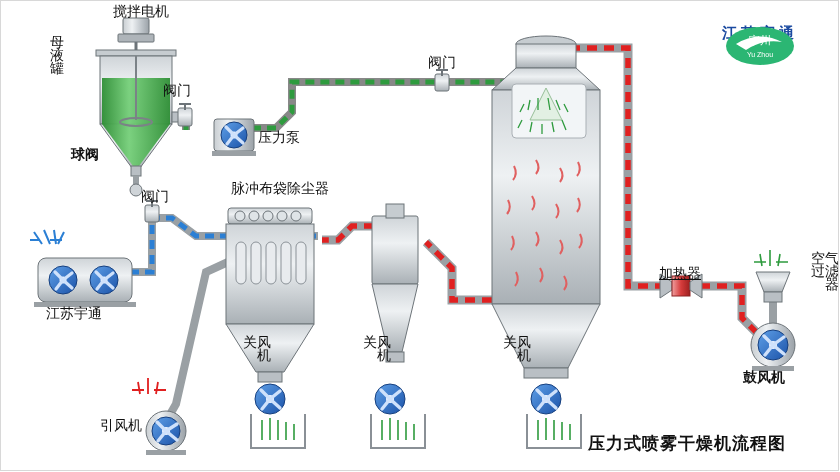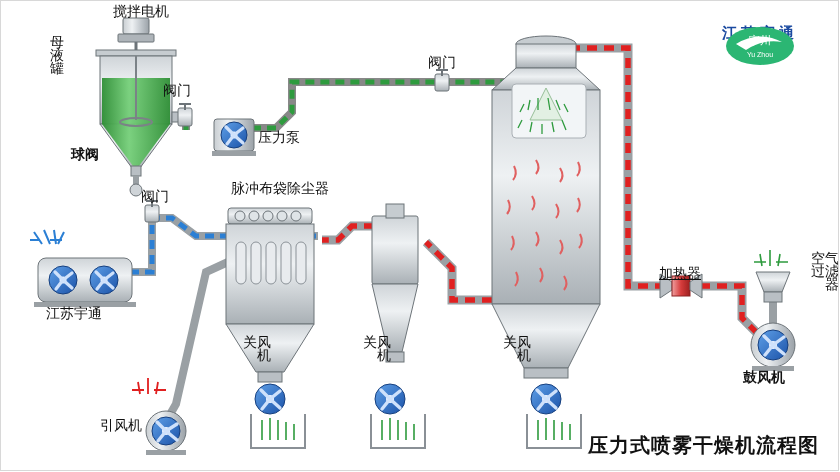--- a/index.html
+++ b/index.html
@@ -1,19 +1,19 @@
 <!DOCTYPE html>
 <html><head>
 <meta charset="utf-8">
 <style>
   html,body{margin:0;padding:0;background:#fff;}
   body{width:840px;height:472px;font-family:"DejaVu Sans","Liberation Sans",sans-serif;}
   #stage{position:relative;width:840px;height:472px;overflow:hidden;background:#ffffff;}
   .lbl{position:absolute;color:#111;font-size:14px;line-height:13px;white-space:pre-line;text-align:right;}
-  .title{position:absolute;font-size:20px;font-weight:bold;color:#111;letter-spacing:1px;}
+  .title{position:absolute;font-size:17px;font-weight:bold;color:#111;letter-spacing:1px;}
   svg{position:absolute;left:0;top:0;}
   .brand{position:absolute;text-align:center;}
   .brandtxt{font-size:15px;font-weight:bold;color:#1b4aa0;letter-spacing:4px;}
   .frame{position:absolute;left:0;top:0;width:839px;height:471px;border:1px solid #d8d8d8;box-sizing:border-box;pointer-events:none;}
 </style>
 </head>
 <body>
 
 <div id="stage">
 

